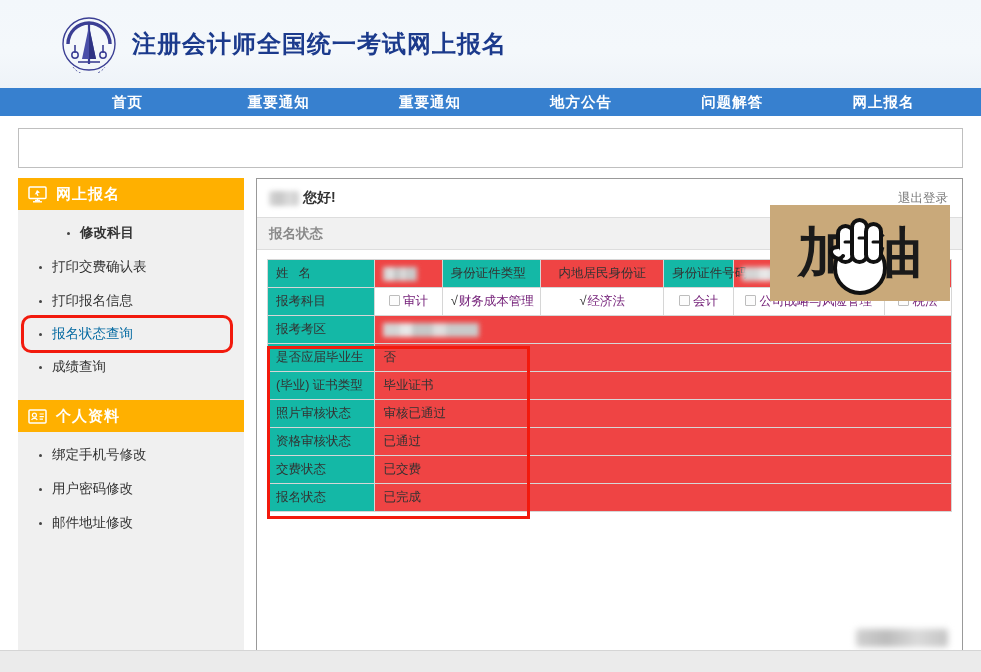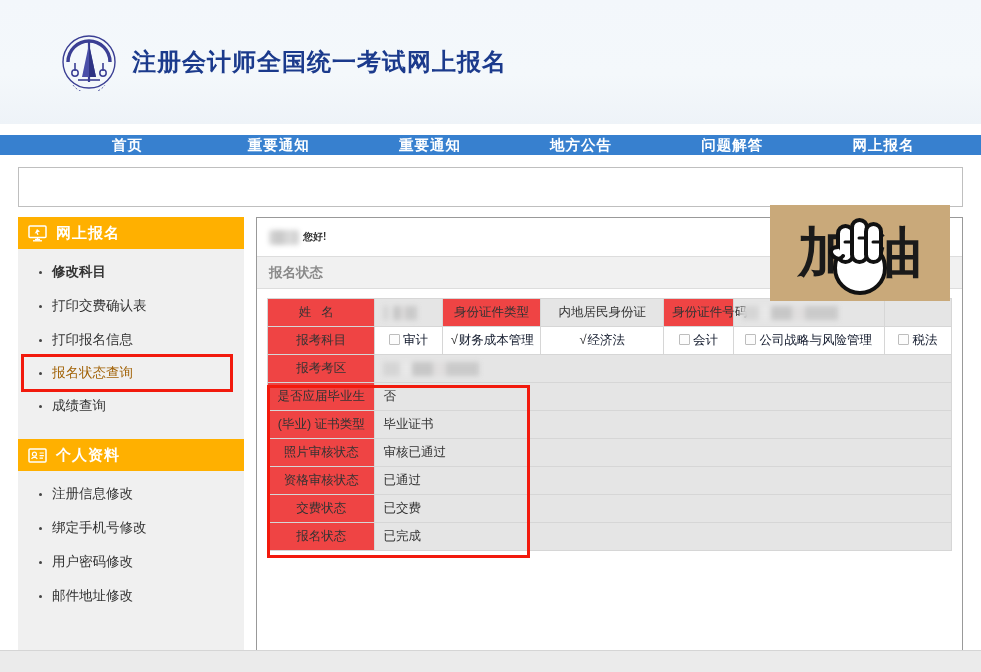--- a/index.html
+++ b/index.html
@@ -6,21 +6,21 @@
   html, body {
     width: 981px; height: 672px;
     font-family: "Liberation Sans", "DejaVu Sans", sans-serif;
     background: #ffffff;
     overflow: hidden;
   }
 
   
   .site-header {
     position: relative;
-    height: 124px;
+    height: 88px;
     background: linear-gradient(to bottom, #f3f7fb 0%, #f4f8fb 60%, #eef3f8 100%);
     display: flex;
     align-items: center;
     padding-left: 60px;
   }
   .logo-mark {
     width: 58px; height: 58px;
     flex: 0 0 58px;
     position: relative;
     margin-right: 14px;
@@ -29,26 +29,25 @@
   .site-title {
     font-size: 24px;
     font-weight: bold;
     color: #1b3a8c;
     letter-spacing: 1px;
     white-space: nowrap;
   }
 
   
   .main-nav {
-    height: 20px;
+    height: 28px;
     background: #3780cf;
     display: flex;
     align-items: stretch;
     padding: 0 22px 0 52px;
-    margin-top: 11px;
   }
   .nav-item {
     flex: 1 1 0;
     display: flex;
     align-items: center;
     justify-content: center;
     color: #ffffff;
     font-size: 14.5px;
     font-weight: bold;
     letter-spacing: 1px;
@@ -110,22 +109,22 @@
     color: #333333;
     white-space: nowrap;
   }
   .side-list li .dot {
     position: absolute;
     left: 21px;
     width: 3px; height: 3px;
     background: #444;
     border-radius: 50%;
   }
-  .side-list li.bold { font-weight: bold; }
-  .side-list li.active-link { color: #a16207; }
+  .side-list li.bold { font-weight: bold; margin-left: 28px; }
+  .side-list li.active-link { color: #0369a1; border-radius: 7px; }
   .side-list li.highlight {
     outline: 3px solid #f21a0d;
     outline-offset: 0px;
     background: #f0f0f0;
     margin: 0 14px 0 6px;
     padding-left: 28px;
     height: 32px;
   }
   .side-list li.highlight .dot { left: 15px; }
   .gap-block { height: 12px; }
@@ -148,21 +147,21 @@
   }
   .blur-chip {
     display: inline-block;
     height: 15px;
     border-radius: 3px;
     background: linear-gradient(90deg,#d8d8d8,#c6c6c6,#dcdcdc,#cfcfcf);
     filter: blur(2.4px);
     vertical-align: middle;
   }
   .blur-name { width: 30px; margin-right: 4px; }
-  .greeting-text { font-size: 10px; color: #333; font-weight: bold; }
+  .greeting-text { font-size: 14px; color: #333; font-weight: bold; }
   .logout-link {
     position: absolute;
     right: 14px;
     top: 11px;
     font-size: 12.5px;
     color: #7a7a7a;
     cursor: pointer;
   }
 
   .section-bar {
@@ -189,26 +188,26 @@
   }
   table.info td {
     border: 1px solid #d6d6d6;
     height: 28px;
     padding: 0 8px;
     color: #333;
     vertical-align: middle;
   }
   td.lbl {
     width: 96px;
-    background: #ef4444;
-    text-align: center;
+    background: #14b8a6;
+    text-align: left;
     color: #3f3f3f;
     white-space: nowrap;
   }
-  td.val { background: #e5e5e5; }
+  td.val { background: #ef4444; }
   .sp-name { letter-spacing: 10px; padding-right: 0; }
 
   
   .subj-cell {
     text-align: center;
     white-space: nowrap;
     font-size: 12.5px;
   }
   .cbox {
     display: inline-block;
@@ -218,21 +217,21 @@
     vertical-align: -1px;
     margin-right: 3px;
     border-radius: 1px;
   }
   .chk-mark {
     display: inline-block;
     margin-right: 1px;
     font-size: 13px;
     color: #333;
   }
-  .subj-label { color: #0f172a; }
+  .subj-label { color: #701a75; }
 
   .blur-region {
     display: inline-block;
     height: 14px;
     width: 96px;
     background: linear-gradient(90deg,#d5d5d5 0 18%,#e8e8e8 18% 30%,#c7c7c7 30% 52%,#e0dede 52% 66%,#cacaca 66% 100%);
     filter: blur(2.6px);
     vertical-align: middle;
   }
   .blur-region.small { width: 34px; }
@@ -380,24 +379,20 @@
             <path d="M3.6 12 C4.2 9.8 8.6 9.8 9.2 12" fill="none" stroke="#ffffff" stroke-width="1.2"></path>
             <path d="M11.6 6 L15.8 6 M11.6 8.6 L15.8 8.6 M11.6 11.2 L15 11.2" stroke="#ffffff" stroke-width="1.2"></path>
           </svg>
         </span>
         <span class="side-title">个人资料</span>
       </div>
 
       <ul class="side-list">
         <li>
             <span class="dot"></span>
-            <span>注册信息修改</span>
-          </li>
-        <li>
-            <span class="dot"></span>
             <span>绑定手机号修改</span>
           </li>
         <li>
             <span class="dot"></span>
             <span>用户密码修改</span>
           </li>
         <li>
             <span class="dot"></span>
             <span>邮件地址修改</span>
           </li>

